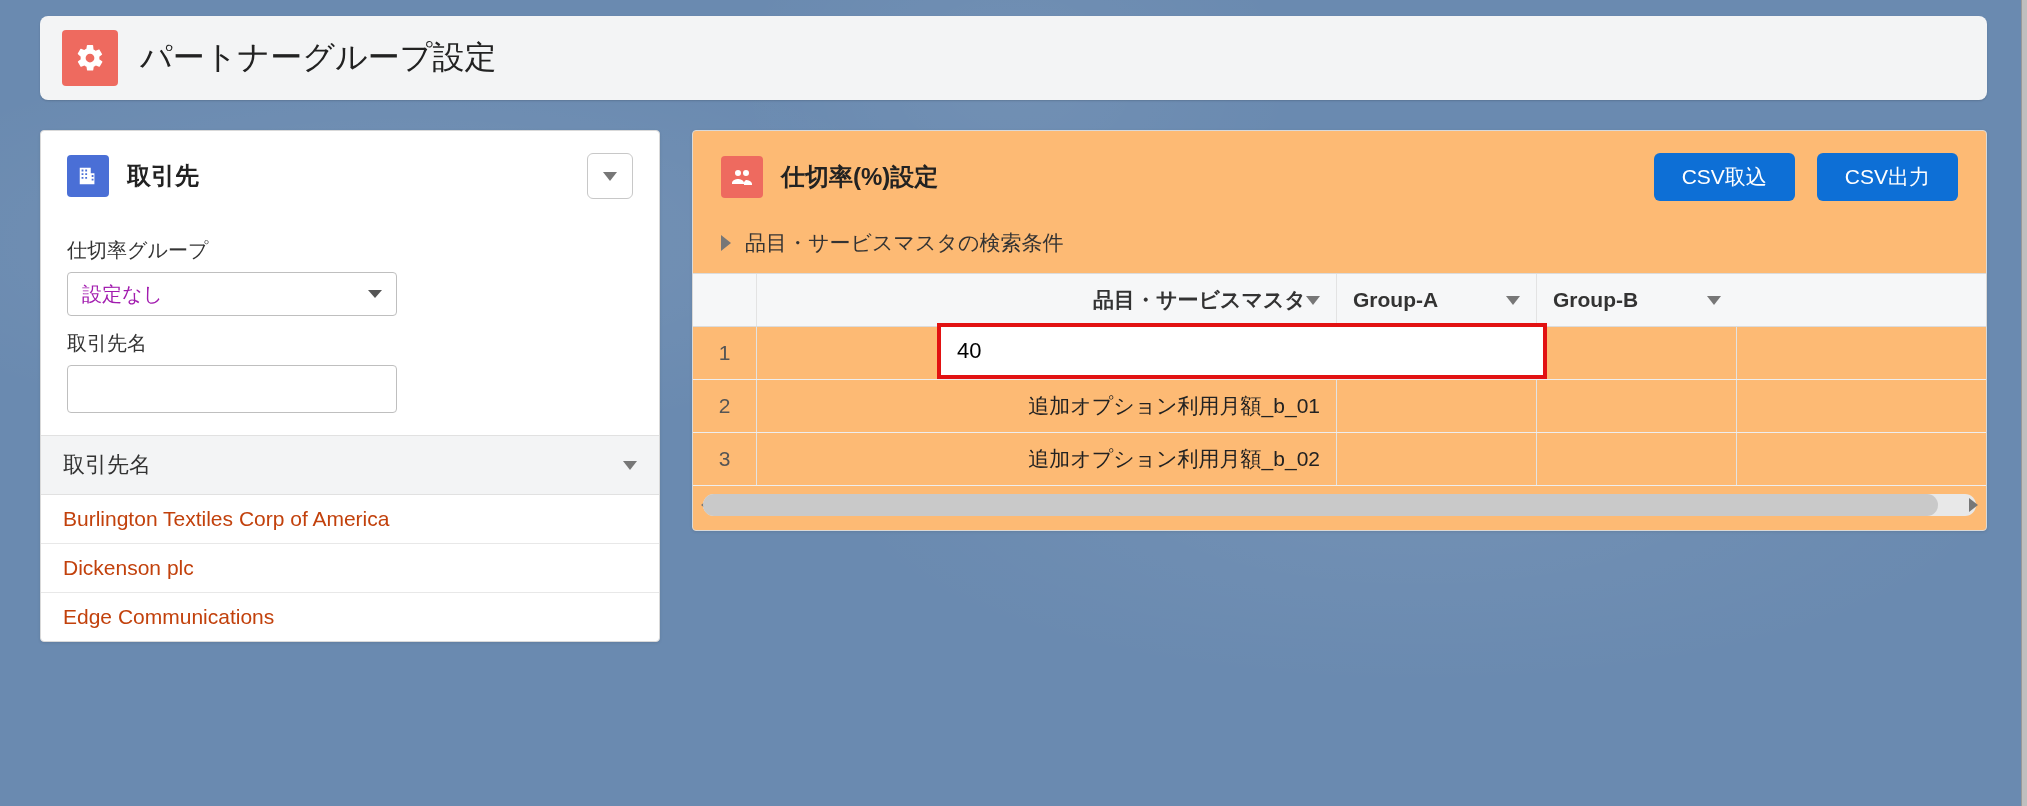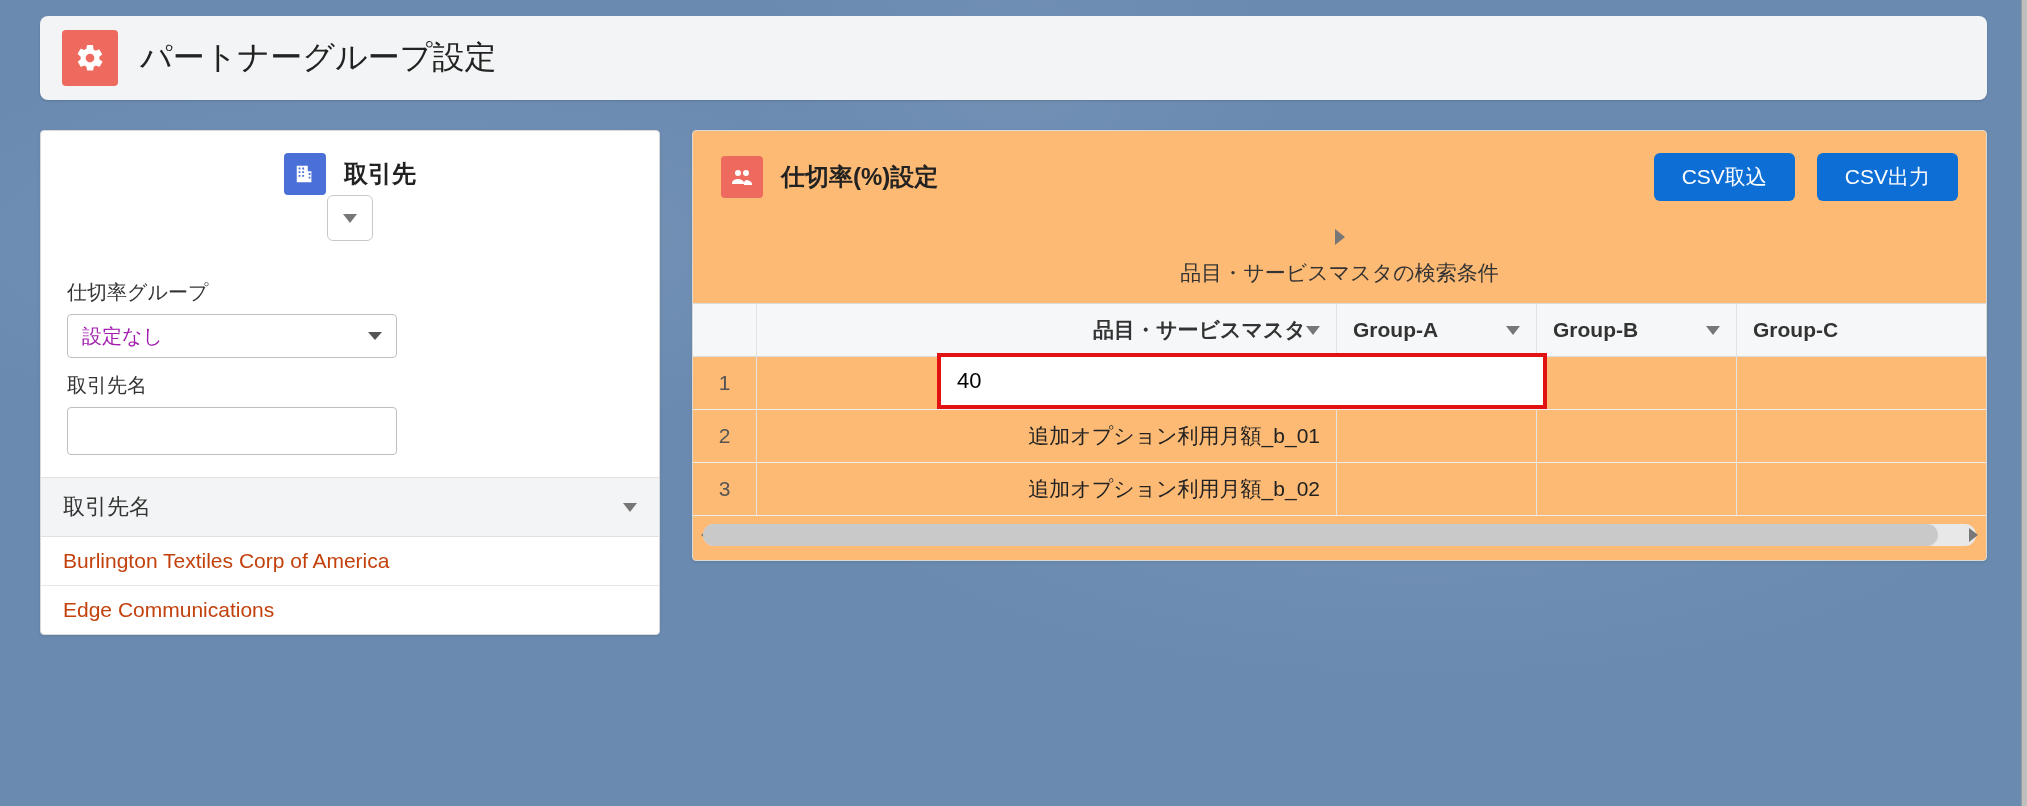--- a/index.html
+++ b/index.html
@@ -55,21 +55,20 @@
   .left-panel {
     width: 620px;
     background: #fff;
     border: 1px solid #d9d9d9;
     border-radius: 4px;
     box-shadow: 0 1px 3px rgba(0,0,0,0.1);
   }
   .left-header {
     display: flex; align-items: center; justify-content: space-between;
     padding: 22px 26px 18px;
-    flex-direction: column;
   }
   .left-header-left { display: flex; align-items: center; gap: 18px; }
   .left-icon {
     width: 42px; height: 42px;
     background: #4a6fd6;
     border-radius: 4px;
     display:flex;align-items:center;justify-content:center;
   }
   .left-title { font-size: 24px; font-weight: 700; color: #222; }
   .caret-btn {
@@ -151,21 +150,21 @@
     border: none;
     border-radius: 6px;
     font-size: 21px;
     padding: 10px 28px;
     cursor: pointer;
   }
 
   .search-row {
     display:flex; align-items:center; gap: 14px;
     padding: 10px 28px 16px;
-    font-size: 21px; color:#333;flex-direction:column;
+    font-size: 21px; color:#333;
   }
 
   .table {
     border-top: 1px solid #dcdcdc;
   }
   .thead, .trow {
     display:flex; align-items:stretch;
   }
   .thead {
     background: #f6f7f8;
@@ -274,20 +273,21 @@
       <div class="field-label">取引先名</div>
       <input class="text-input" type="text" value="" style="">
     </div>
 
     <div class="accounts-header">
       <span>取引先名</span>
       <span class="chev"></span>
     </div>
     <div class="accounts-list">
       <div class="acct-row">Burlington Textiles Corp of America</div>
+      <div class="acct-row">Dickenson plc</div>
       <div class="acct-row">Edge Communications</div>
     </div>
   </div>
 
   <div class="right-panel">
     <div class="right-header">
       <div class="right-header-left">
         <div class="right-icon">
           <svg width="24" height="24" viewBox="0 0 24 24" fill="#fff">
               <path d="M8 11a3 3 0 1 0-3-3 3 3 0 0 0 3 3Zm8 0a3 3 0 1 0-3-3 3 3 0 0 0 3 3ZM2 18v1h12v-1c0-2.7-4-4-6-4s-6 1.3-6 4Zm12 0c0-1 .5-1.9 1.3-2.6A8.6 8.6 0 0 1 16 15c2 0 6 1.3 6 4v1h-8Z"></path>
@@ -314,23 +314,20 @@
           <span class="chev"></span>
         </div>
         <div class="th col-ga">
           <span>Group-A</span>
           <span class="chev"></span>
         </div>
         <div class="th col-gb">
           <span>Group-B</span>
           <span class="chev"></span>
         </div>
-        <div class="th col-gc">
-          <span>Group-C</span>
-        </div>
       </div>
 
       <div class="trow">
         <div class="td col-num">1</div>
         <div class="td col-name" style="position:relative;">
           <span>システム利用</span>
           <div class="cell-editor">
             <span>40</span>
           </div>
         </div>

